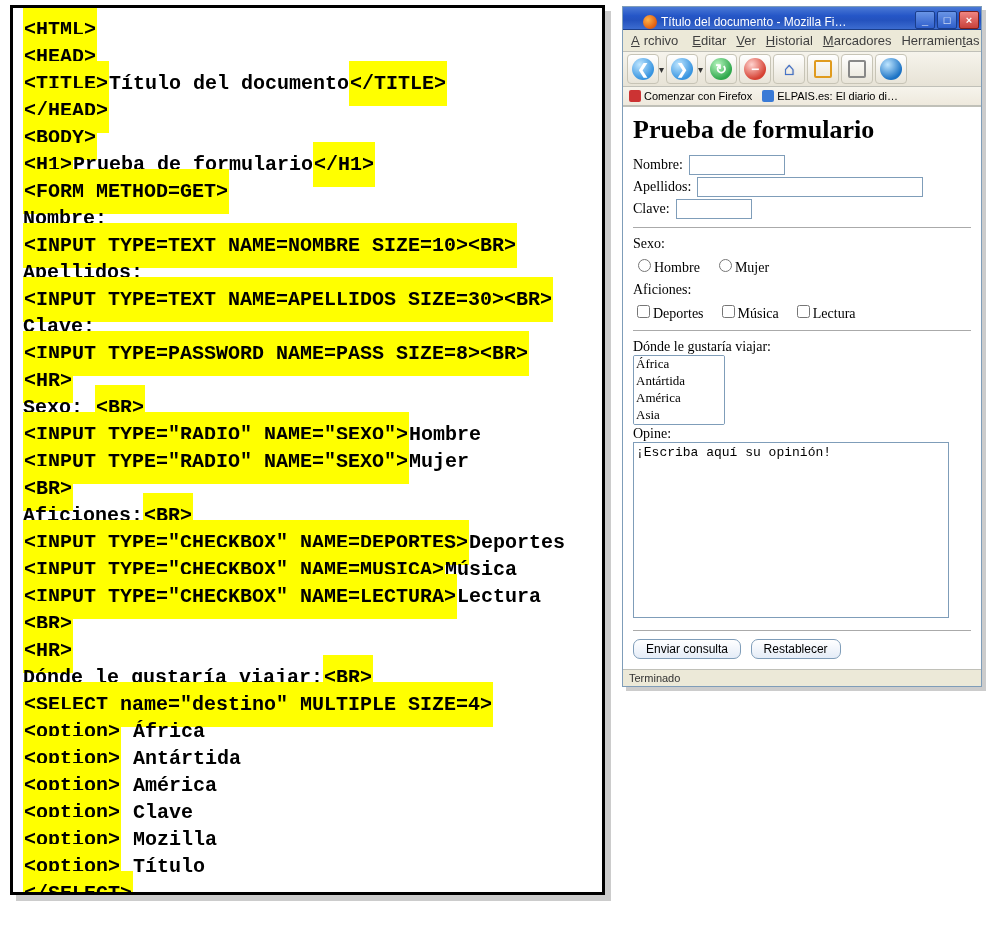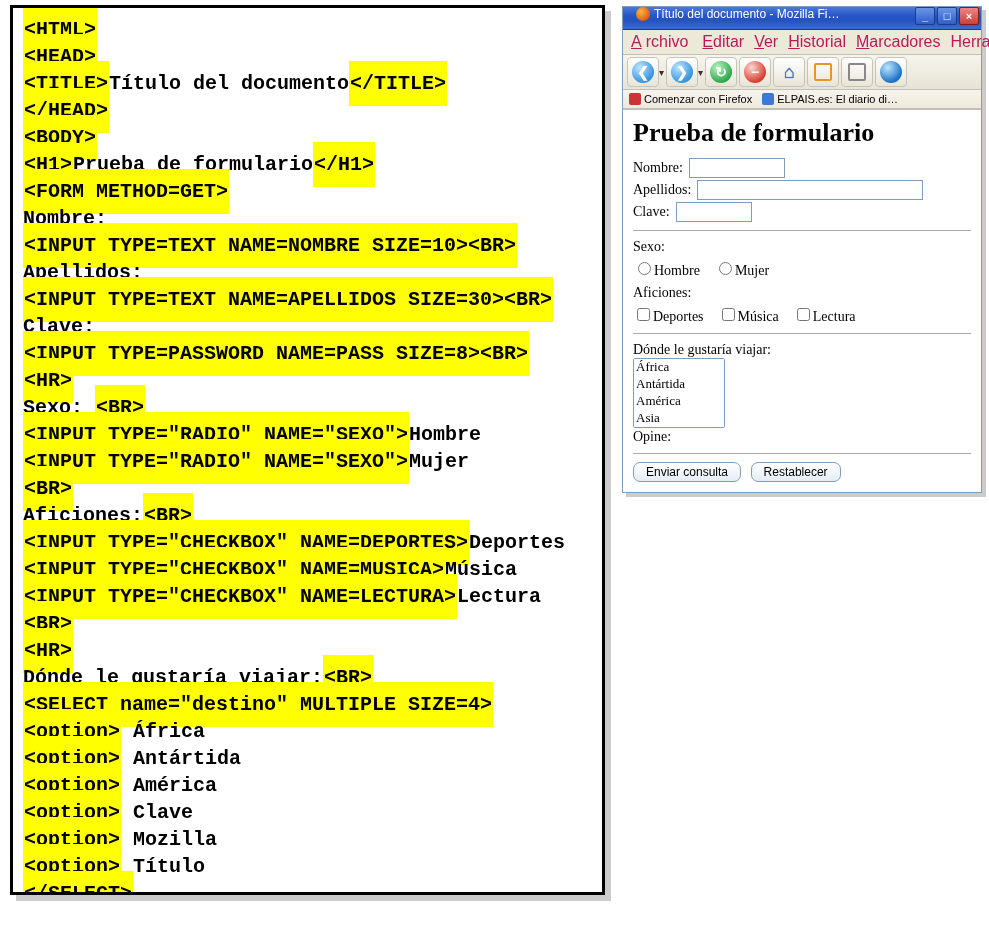--- a/index.html
+++ b/index.html
@@ -42,41 +42,41 @@
     position:absolute;
     left:622px; top:6px;
     width:358px;
     border:1px solid #7f9db9;
     background:#ece9d8;
     box-shadow:4px 4px 0 #ccc;
     font-size:12px;
   }
   
   .titlebar{
-    display:flex;align-items:flex-start;
+    display:flex;align-items:flex-end;
     height:22px;
     background:linear-gradient(#4a79d6,#2556c7 40%,#2452be 60%,#3c6cd0);
     border-bottom:1px solid #1b3e8b;
-    padding:0 2px 0 13px;
+    padding:0 2px 0 20px;
   }
   .titlebar .ff-ico{width:14px;height:14px;border-radius:50%;background:radial-gradient(circle at 35% 35%,#ffb347,#e25d10 70%);margin-right:4px;}
   .titlecap{color:#fff;font-size:12px;flex:1;white-space:nowrap;overflow:hidden;}
   .winbtns{display:flex;gap:2px;}
   .wbtn{
     width:18px;height:16px;
     border:1px solid #1b3e8b;border-radius:2px;
     display:flex;align-items:center;justify-content:center;
     color:#fff;font-size:11px;font-weight:bold;
     background:linear-gradient(#6a95e6,#2e5ecb);
     cursor:default;
   }
   .wbtn.close{background:linear-gradient(#f08581,#c8413b);border-color:#7a1e1a;}
   
   .menubar{display:flex;gap:2px;background:#ece9d8;border-bottom:1px solid #c0c0b8;padding:2px 4px;}
-  .menubar span{padding:1px 4px;color:#be185d;cursor:default;font-size:16px;text-align:center;}
+  .menubar span{padding:1px 4px;color:#404040;cursor:default;font-size:13px;text-align:center;}
   .menubar span u{text-decoration:underline;}
   
   .toolbar{display:flex;align-items:center;gap:2px;padding:2px 4px;background:linear-gradient(#f6f4ec,#e7e3d6);border-bottom:1px solid #c0c0b8;}
   .tbtn{
     width:30px;height:28px;border-radius:4px;
     border:1px solid #c7c4b6;
     background:linear-gradient(#fff,#e8e4d8);
     display:flex;align-items:center;justify-content:center;
     color:#fff;font-weight:bold;cursor:default;
   }
@@ -271,22 +271,24 @@
       <select multiple="" size="4" style="width:92px">
         <option>África</option>
         <option>Antártida</option>
         <option>América</option>
         <option>Asia</option>
         <option>Europa</option>
         <option>Oceanía</option>
       </select>
 
       <div style="">Opine:</div>
+      <textarea style="">¡Escriba aquí su opinión!</textarea>
       <hr>
       <div class="btns">
         <button>Enviar consulta</button>
         <button>Restablecer</button>
       </div>
     </div>
 
+    <div class="status">Terminado</div>
   </div>
 
 </div>
 
 </body></html>

